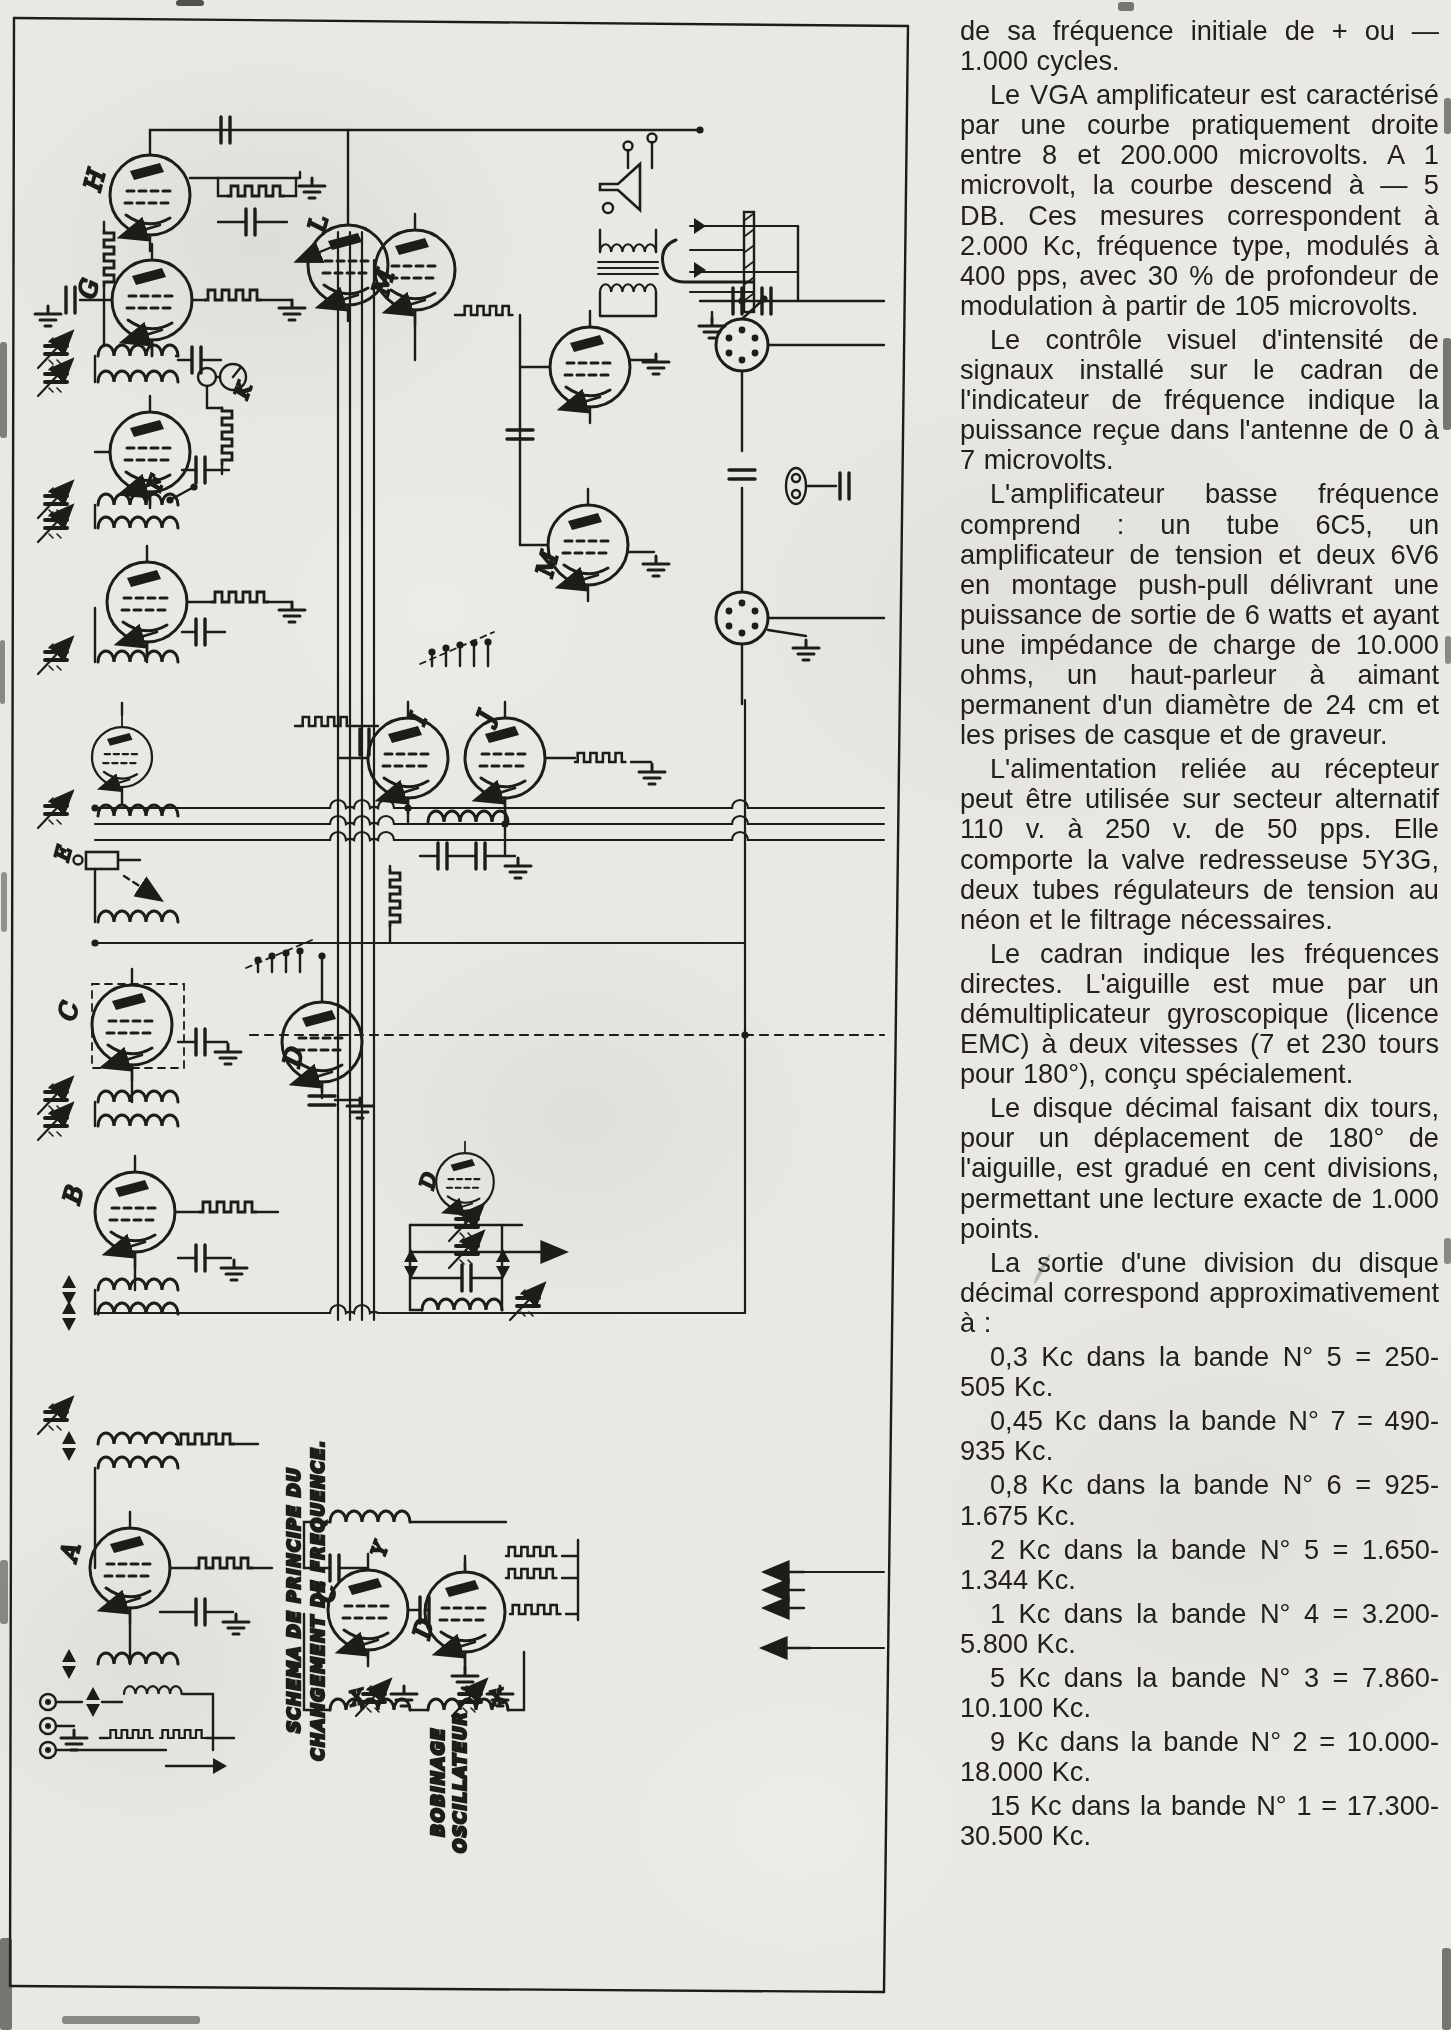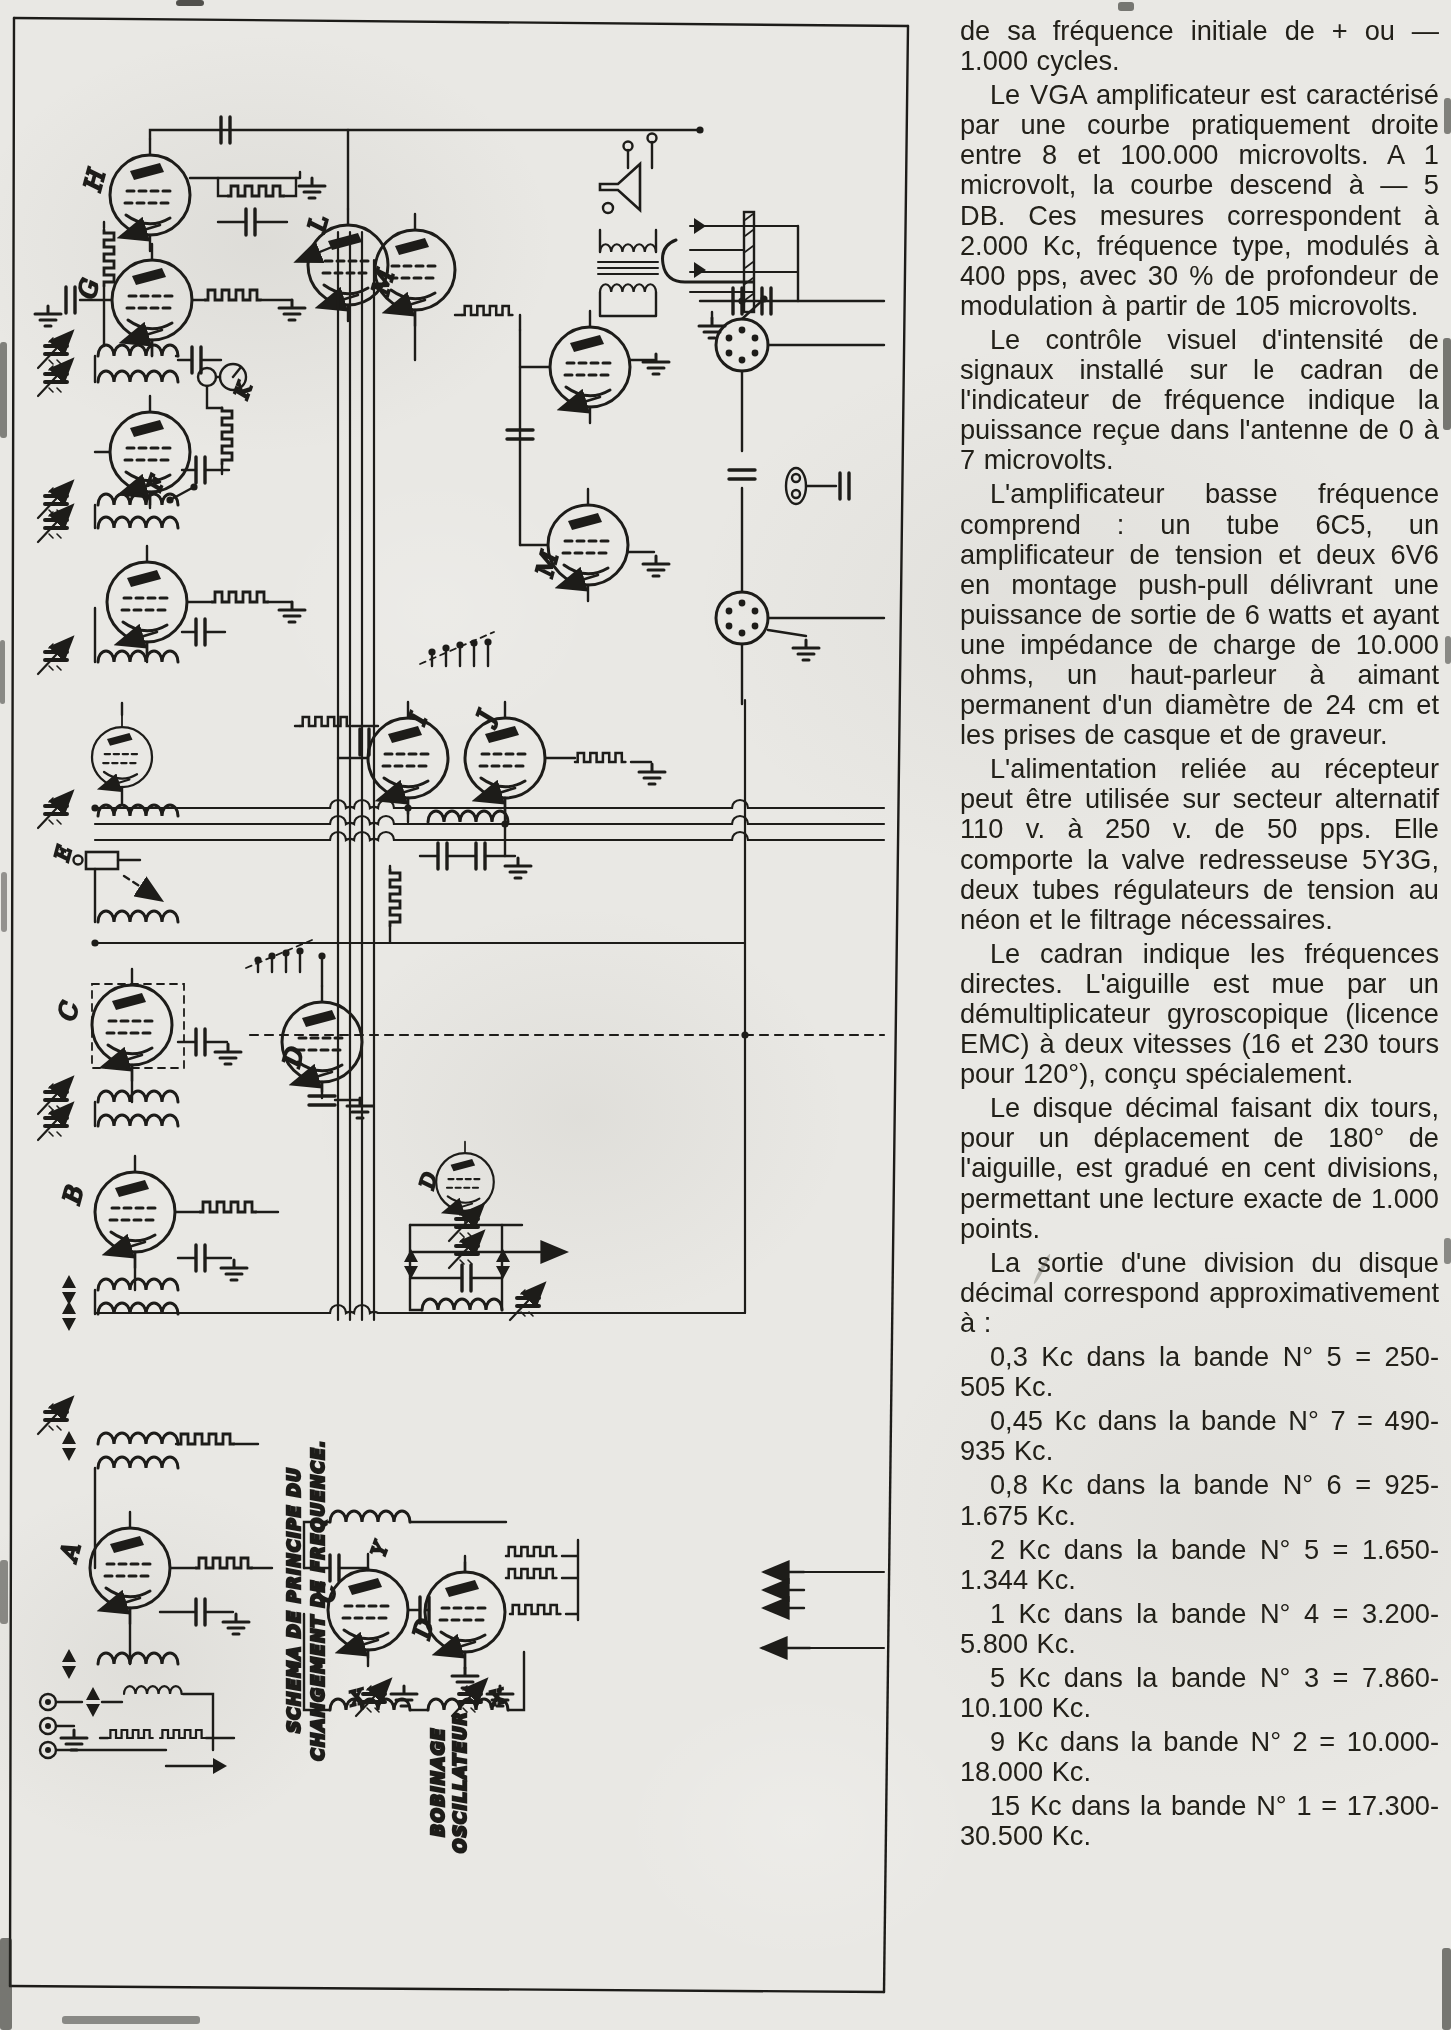--- a/index.html
+++ b/index.html
@@ -506,25 +506,25 @@
       <text class="cap" transform="translate(300,1600) rotate(-90)" text-anchor="middle">SCHEMA DE PRINCIPE DU</text>
       <text class="cap" transform="translate(324,1600) rotate(-90)" text-anchor="middle">CHANGEMENT DE FREQUENCE.</text>
       <text class="cap" transform="translate(444,1782) rotate(-90)" text-anchor="middle">BOBINAGE</text>
       <text class="cap" transform="translate(466,1782) rotate(-90)" text-anchor="middle">OSCILLATEUR</text>
     </g>
   </svg>
 
   
   <div class="article">
     <p class="cont">de sa fréquence initiale de + ou — 1.000 cycles.</p>
-    <p>Le VGA amplificateur est caractérisé par une courbe pratiquement droite entre 8 et 100.000 microvolts. A 1 microvolt, la courbe descend à — 5 DB. Ces mesures correspondent à 2.000 Kc, fréquence type, modulés à 400 pps, avec 30 % de profondeur de modulation à partir de 105 microvolts.</p>
+    <p>Le VGA amplificateur est caractérisé par une courbe pratiquement droite entre 8 et 200.000 microvolts. A 1 microvolt, la courbe descend à — 5 DB. Ces mesures correspondent à 2.000 Kc, fréquence type, modulés à 400 pps, avec 30 % de profondeur de modulation à partir de 105 microvolts.</p>
     <p>Le contrôle visuel d'intensité de signaux installé sur le cadran de l'indicateur de fréquence indique la puissance reçue dans l'antenne de 0 à 7 microvolts.</p>
     <p>L'amplificateur basse fréquence comprend : un tube 6C5, un amplificateur de tension et deux 6V6 en montage push-pull délivrant une puissance de sortie de 6 watts et ayant une impédance de charge de 10.000 ohms, un haut-parleur à aimant permanent d'un diamètre de 24 cm et les prises de casque et de graveur.</p>
     <p>L'alimentation reliée au récepteur peut être utilisée sur secteur alternatif 110 v. à 250 v. de 50 pps. Elle comporte la valve redresseuse 5Y3G, deux tubes régulateurs de tension au néon et le filtrage nécessaires.</p>
-    <p>Le cadran indique les fréquences directes. L'aiguille est mue par un démultiplicateur gyroscopique (licence EMC) à deux vitesses (16 et 230 tours pour 120°), conçu spécialement.</p>
+    <p>Le cadran indique les fréquences directes. L'aiguille est mue par un démultiplicateur gyroscopique (licence EMC) à deux vitesses (7 et 230 tours pour 180°), conçu spécialement.</p>
     <p>Le disque décimal faisant dix tours, pour un déplacement de 180° de l'aiguille, est gradué en cent divisions, permettant une lecture exacte de 1.000 points.</p>
     <p>La sortie d'une division du disque décimal correspond approximativement à :</p>
     <p>0,3 Kc dans la bande N° 5 = 250-505 Kc.</p>
     <p>0,45 Kc dans la bande N° 7 = 490-935 Kc.</p>
     <p>0,8 Kc dans la bande N° 6 = 925-1.675 Kc.</p>
     <p>2 Kc dans la bande N° 5 = 1.650-1.344 Kc.</p>
     <p>1 Kc dans la bande N° 4 = 3.200-5.800 Kc.</p>
     <p>5 Kc dans la bande N° 3 = 7.860-10.100 Kc.</p>
     <p>9 Kc dans la bande N° 2 = 10.000-18.000 Kc.</p>
     <p>15 Kc dans la bande N° 1 = 17.300-30.500 Kc.</p>

